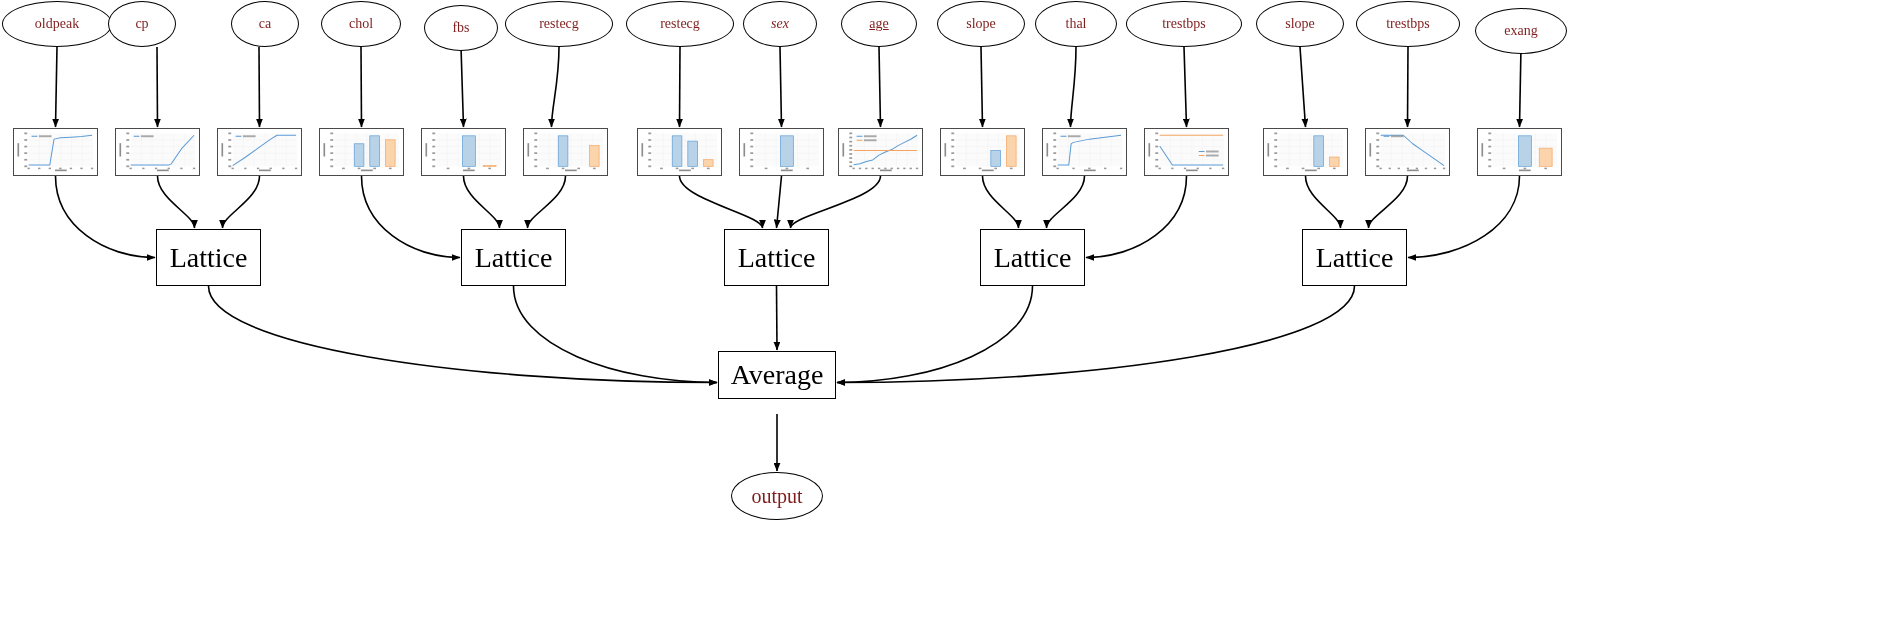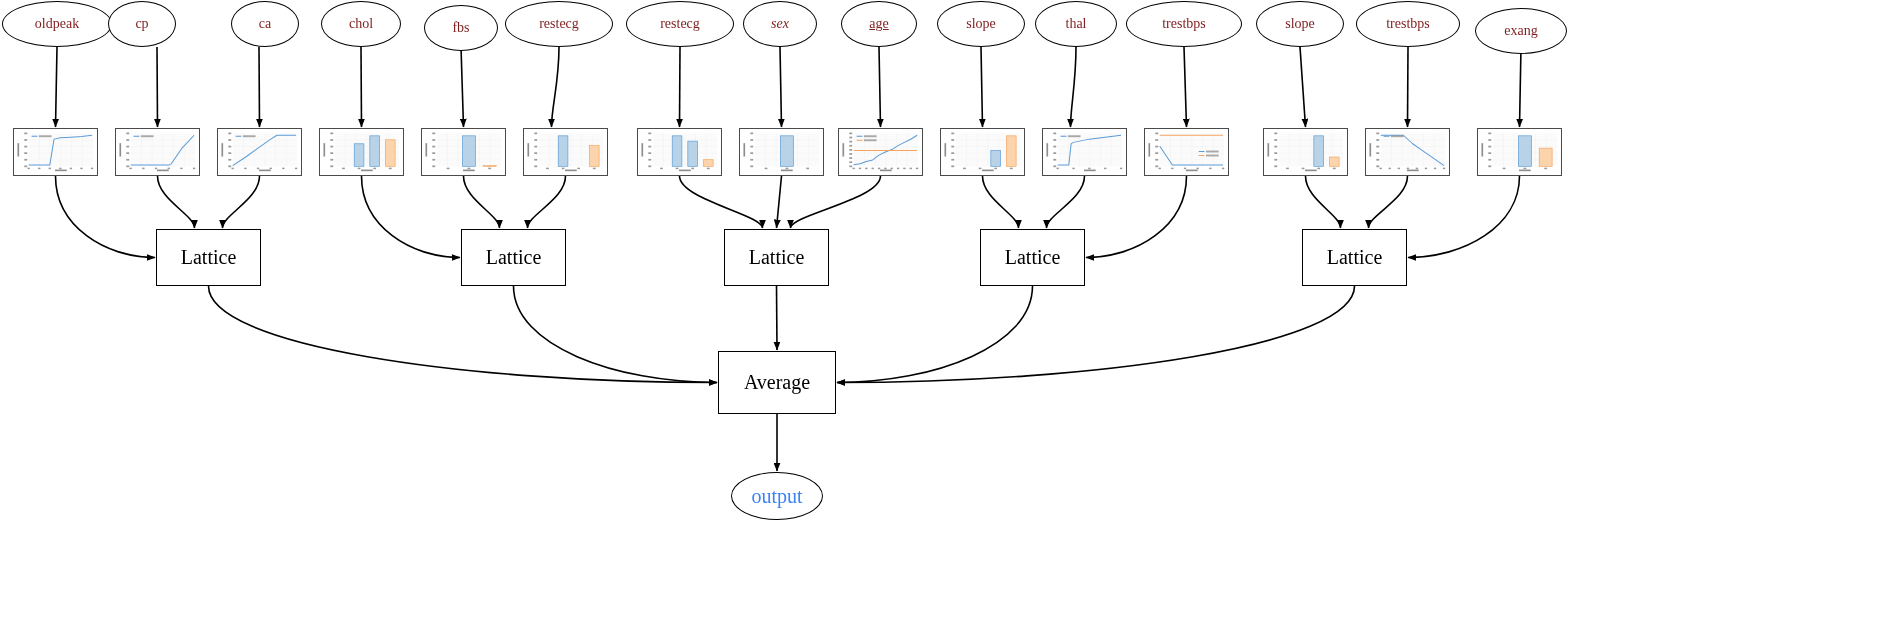--- a/index.html
+++ b/index.html
@@ -46,34 +46,34 @@
   }
   .calib-plot svg { display: block; width: 100%; height: 100%; }
   .lattice-box, .average-box {
     position: absolute;
     border: 1.6px solid #000;
     background: #fff;
     box-sizing: border-box;
     display: flex;
     align-items: center;
     justify-content: center;
-    font-size: 20px;
+    font-size: 28px;
     color: #000;
   }
   .output-node {
     position: absolute;
     border: 1.6px solid #000;
     border-radius: 50%;
     background: #fff;
     box-sizing: border-box;
     display: flex;
     align-items: center;
     justify-content: center;
     font-size: 20px;
-    color: #3b82f6;
+    color: #7f1d1d;
   }
 </style>
 </head>
 <body>
 
 <div id="diagram-root">
   <svg id="edge-layer" viewBox="0 0 1884 627" xmlns="http://www.w3.org/2000/svg">
     <defs>
       <marker id="arrowhead" markerWidth="9" markerHeight="7" refX="8.4" refY="3.5" orient="auto" markerUnits="userSpaceOnUse">
         <polygon points="0 0, 9 3.5, 0 7" fill="#000"></polygon>
@@ -642,20 +642,20 @@
       </div>
       <div class="lattice-box" style="left: 724px; top: 229px; width: 105px; height: 57px;">
         <span>Lattice</span>
       </div>
       <div class="lattice-box" style="left: 980px; top: 229px; width: 105px; height: 57px;">
         <span>Lattice</span>
       </div>
       <div class="lattice-box" style="left: 1302px; top: 229px; width: 105px; height: 57px;">
         <span>Lattice</span>
       </div>
-      <div class="average-box" style="left: 718px; top: 351px; width: 118px; height: 63px;">
+      <div class="average-box" style="left: 718px; top: 351px; width: 118px; height: 48px;">
         <span>Average</span>
       </div>
       <div class="output-node" style="left: 731px; top: 472px; width: 92px; height: 48px;">
         <span>output</span>
       </div>
     </div>
 </div>
 
 </body></html>

